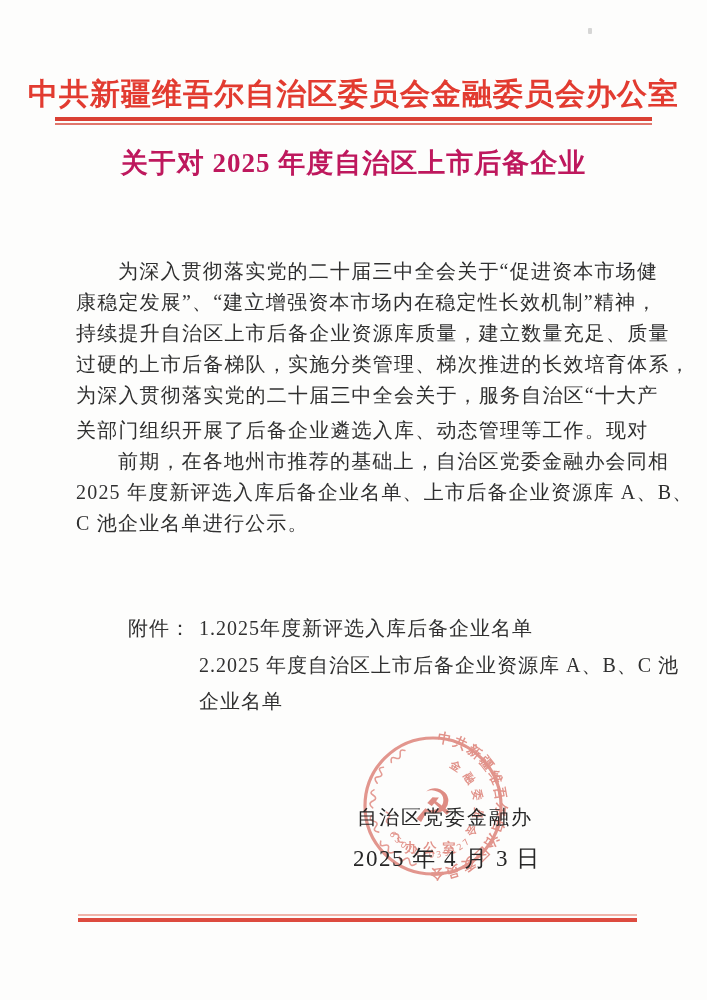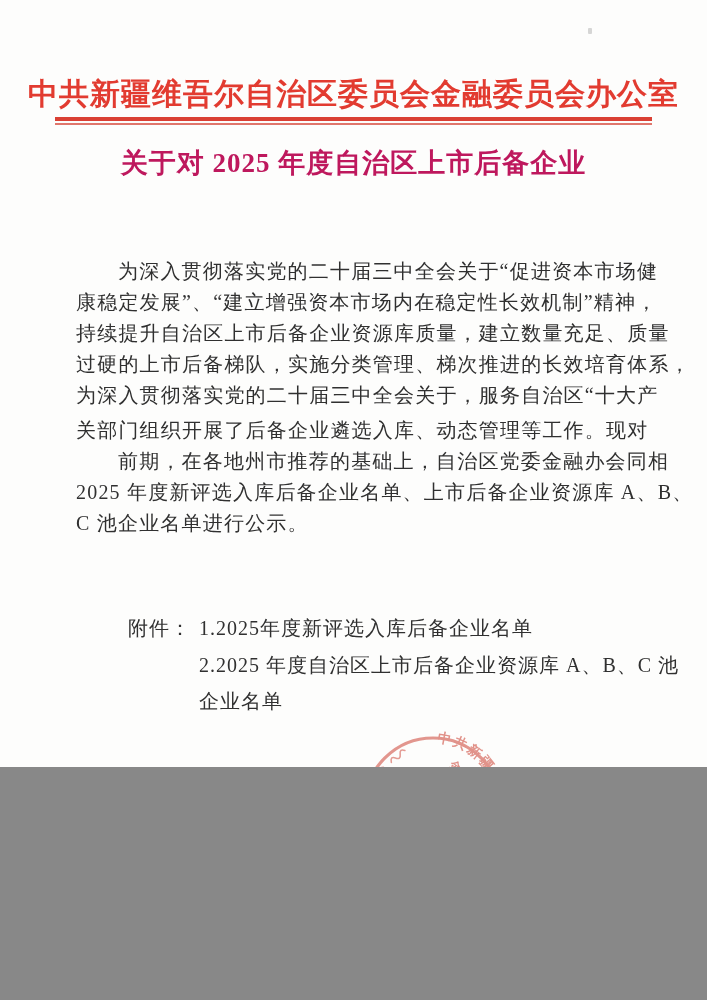--- a/index.html
+++ b/index.html
@@ -1,17 +1,17 @@
 <!DOCTYPE html>
 <html><head>
 <meta charset="utf-8">
 <style>
   html,body{margin:0;padding:0;background:#888;}
   .page{
-    position:relative;width:707px;height:767px;margin:0 auto;
+    position:relative;width:707px;height:1000px;margin:0 auto;
     background:#fdfdfc;overflow:hidden;
     font-family:"Liberation Serif","DejaVu Serif",serif;
   }
   .artifact-dot{
     position:absolute;left:588px;top:28px;width:4px;height:6px;
     background:#c4c4c4;opacity:.7;border-radius:1px;
   }
   .letterhead{
     position:absolute;top:74px;left:0;width:100%;
     text-align:center;font-size:30px;font-weight:700;

